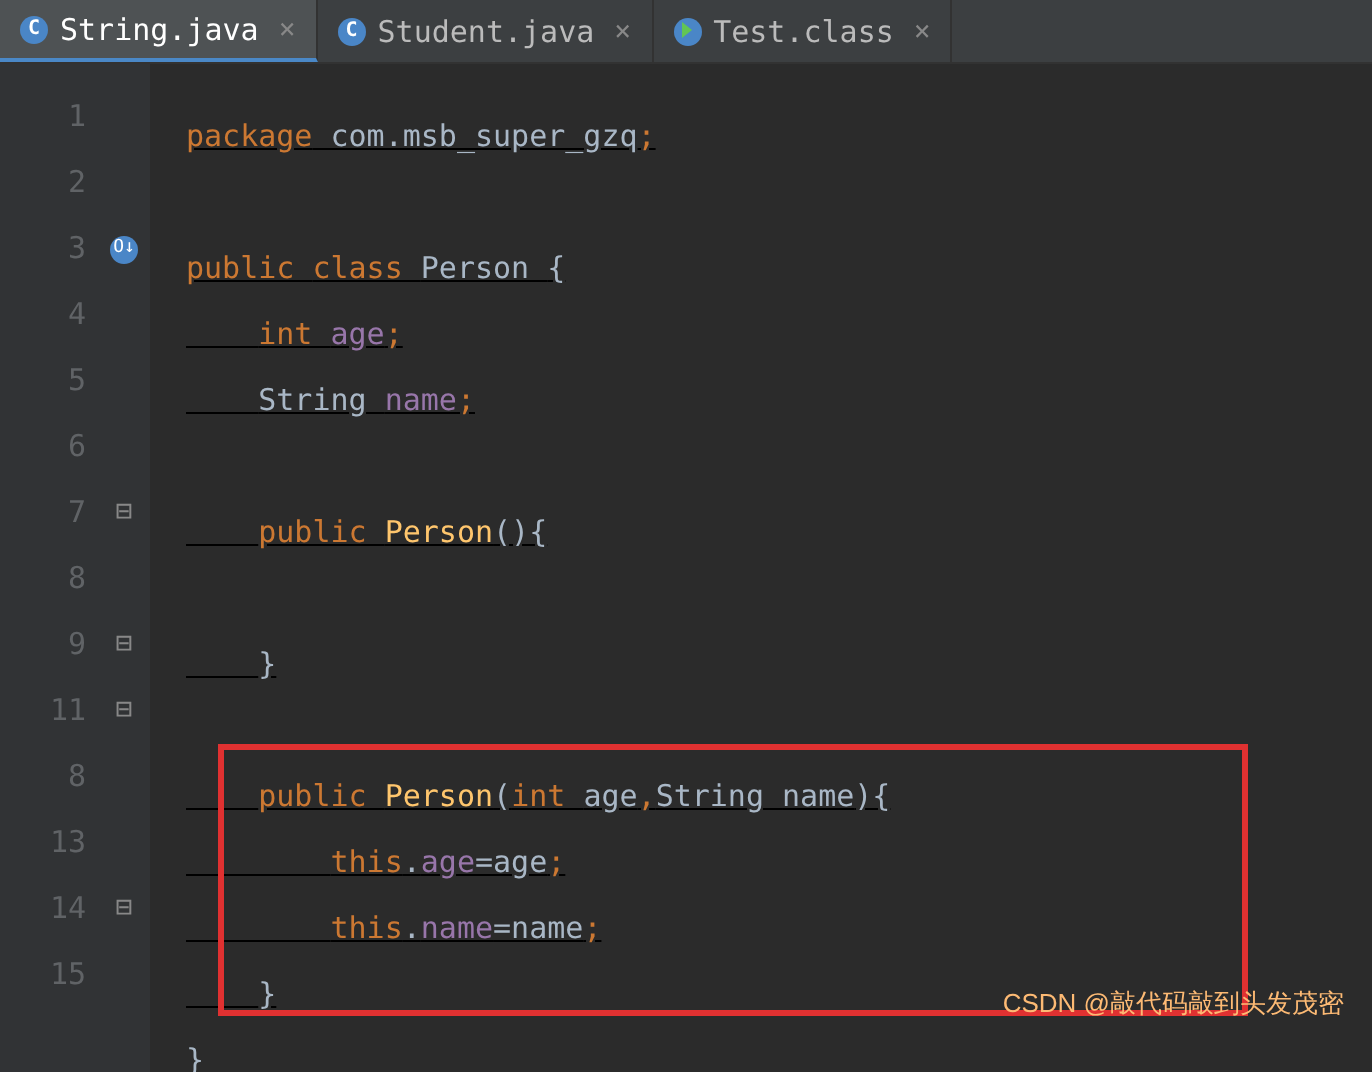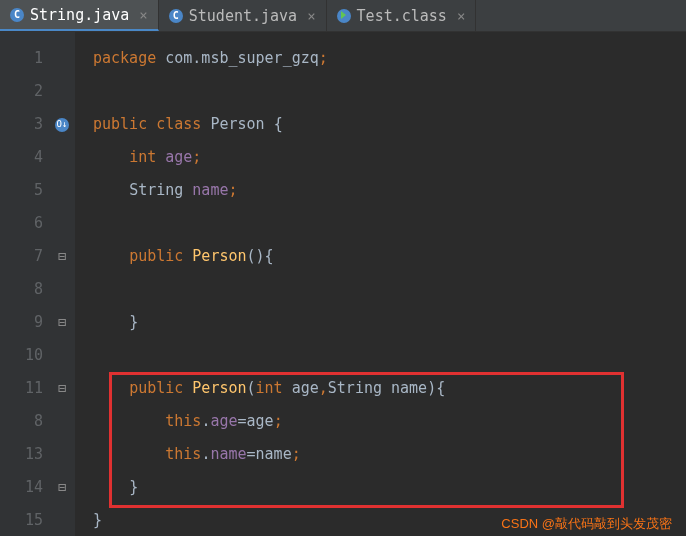--- a/index.html
+++ b/index.html
@@ -101,23 +101,24 @@
       border-radius: 50%;
       color: #fff;
       font-size: 9px;
     }
     .fold-icon {
       color: #888;
       font-size: 14px;
     }
     .code {
       flex: 1;
-      padding-top: 10px;
+      padding-top: 20px;
       padding-left: 18px;
       position: relative;
+      text-decoration: underline;
     }
     .code-line {
       height: 33px;
       line-height: 33px;
       white-space: pre;
       color: #a9b7c6;
     }
     .kw { color: #cc7832; }
     .str-type { color: #a9b7c6; text-align: center; }
     .field { color: #9876aa; }
@@ -128,23 +129,23 @@
       position: absolute;
       border: 3px solid #e03131;
       left: 34px;
       top: 340px;
       width: 515px;
       height: 136px;
       pointer-events: none;
     }
     .watermark {
       position: absolute;
-      bottom: 3px;
+      bottom: 25px;
       right: 14px;
-      color: #f97316;
+      color: #fdba74;
       font-size: 13px;
       font-family: sans-serif;
       margin-top: 36px;
     }
   </style>
 </head>
 <body>
 
 <div class="tabs">
   <div class="tab active">
@@ -168,21 +169,20 @@
   <div class="gutter">
     <div class="line-num">1</div>
     <div class="line-num">2</div>
     <div class="line-num">3<span class="gutter-icon override-icon">O↓</span></div>
     <div class="line-num">4</div>
     <div class="line-num">5</div>
     <div class="line-num">6</div>
     <div class="line-num">7<span class="gutter-icon fold-icon">⊟</span></div>
     <div class="line-num">8</div>
     <div class="line-num">9<span class="gutter-icon fold-icon">⊟</span></div>
-    <div class="line-num">10</div>
     <div class="line-num">11<span class="gutter-icon fold-icon">⊟</span></div>
     <div class="line-num">8</div>
     <div class="line-num">13</div>
     <div class="line-num">14<span class="gutter-icon fold-icon">⊟</span></div>
     <div class="line-num">15</div>
   </div>
   <div class="code">
     <div class="code-line"><span class="kw">package</span><span class="pkg"> com.msb_super_gzq</span><span class="semi">;</span></div>
     <div class="code-line"></div>
     <div class="code-line"><span class="kw">public </span><span class="kw">class </span><span>Person </span><span>{</span></div>

